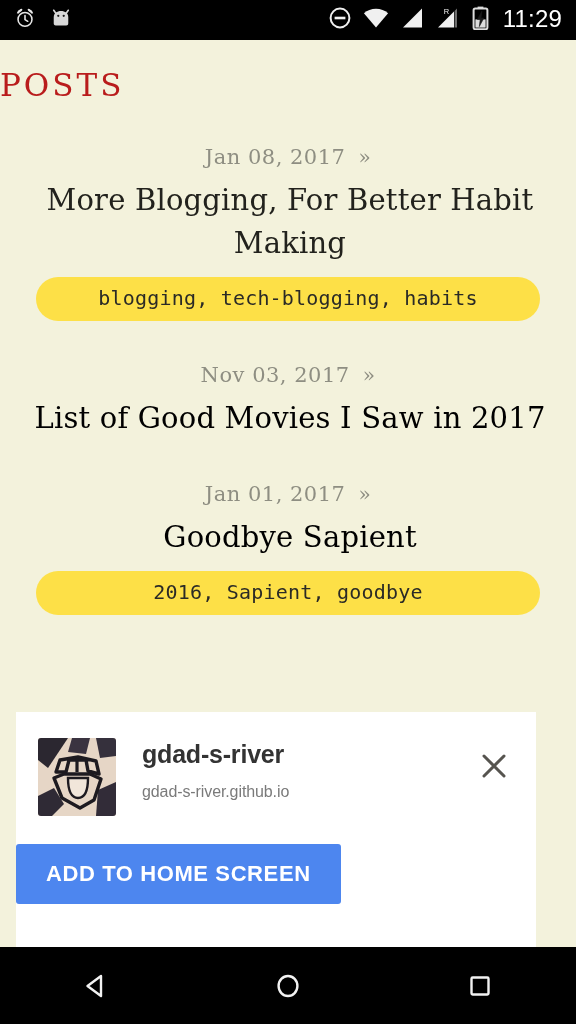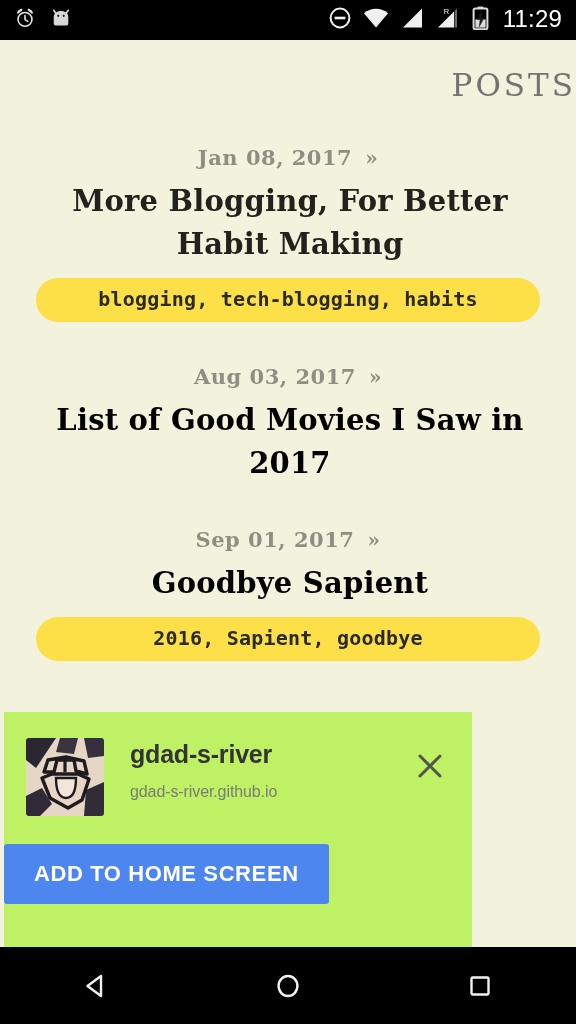--- a/index.html
+++ b/index.html
@@ -36,29 +36,29 @@
   }
 
   
   #content {
     position:absolute; top:40px; left:0;
     width:576px; height:907px;
     background:#F3F2DC;
     overflow:hidden;
   }
   #page-title {
-    text-align:right;
+    text-align:left;
     font-family:"DejaVu Serif", serif;
     font-size:31px;
     letter-spacing:3px;
-    color:#737373;
+    color:#b91c1c;
     padding-top:27px;
   }
 
-  .post { margin-top:42px;font-weight:bold; }
+  .post { margin-top:42px; }
   .post:first-of-type { margin-top:48px; }
 
   .post-date {
     text-align:center;
     font-family:"DejaVu Serif", serif;
     font-size:21px;
     color:#8e8e82;
     letter-spacing:0.5px;
   }
   .post-date .chev { padding-left:13px; font-size:20px; }
@@ -82,23 +82,23 @@
     text-align:center;
     font-family:"DejaVu Sans Mono", monospace;
     font-size:20px;
     color:#2a2a26;
     padding:9px 14px 11px 14px;
     letter-spacing:0.2px;
   }
 
   
   #banner {
-    position:absolute; left:4px; top:712px;
-    width:468px; height:235px;
-    background:#bef264;
+    position:absolute; left:16px; top:712px;
+    width:520px; height:235px;
+    background:#ffffff;
   }
   #banner-head {
     display:flex; align-items:flex-start;
     padding:26px 22px 0 22px;
   }
   #banner-avatar {
     width:78px; height:78px;
     border-radius:3px;
     flex:0 0 78px;
     background:#E2D2C4;
@@ -218,28 +218,28 @@
     <div class="post">
       <div class="post-date">
         <span>Jan 08, 2017</span><span class="chev">»</span>
       </div>
       <div class="post-title dark">More Blogging, For Better Habit Making</div>
       <div class="post-tags">blogging, tech-blogging, habits</div>
     </div>
 
     <div class="post">
       <div class="post-date">
-        <span>Aug 03, 2017</span><span class="chev">»</span>
+        <span>Nov 03, 2017</span><span class="chev">»</span>
       </div>
       <div class="post-title light">List of Good Movies I Saw in 2017</div>
     </div>
 
     <div class="post">
       <div class="post-date">
-        <span>Sep 01, 2017</span><span class="chev">»</span>
+        <span>Jan 01, 2017</span><span class="chev">»</span>
       </div>
       <div class="post-title light">Goodbye Sapient</div>
       <div class="post-tags">2016, Sapient, goodbye</div>
     </div>
 
   </div>
 
   <div id="banner">
     <div id="banner-head">
 

